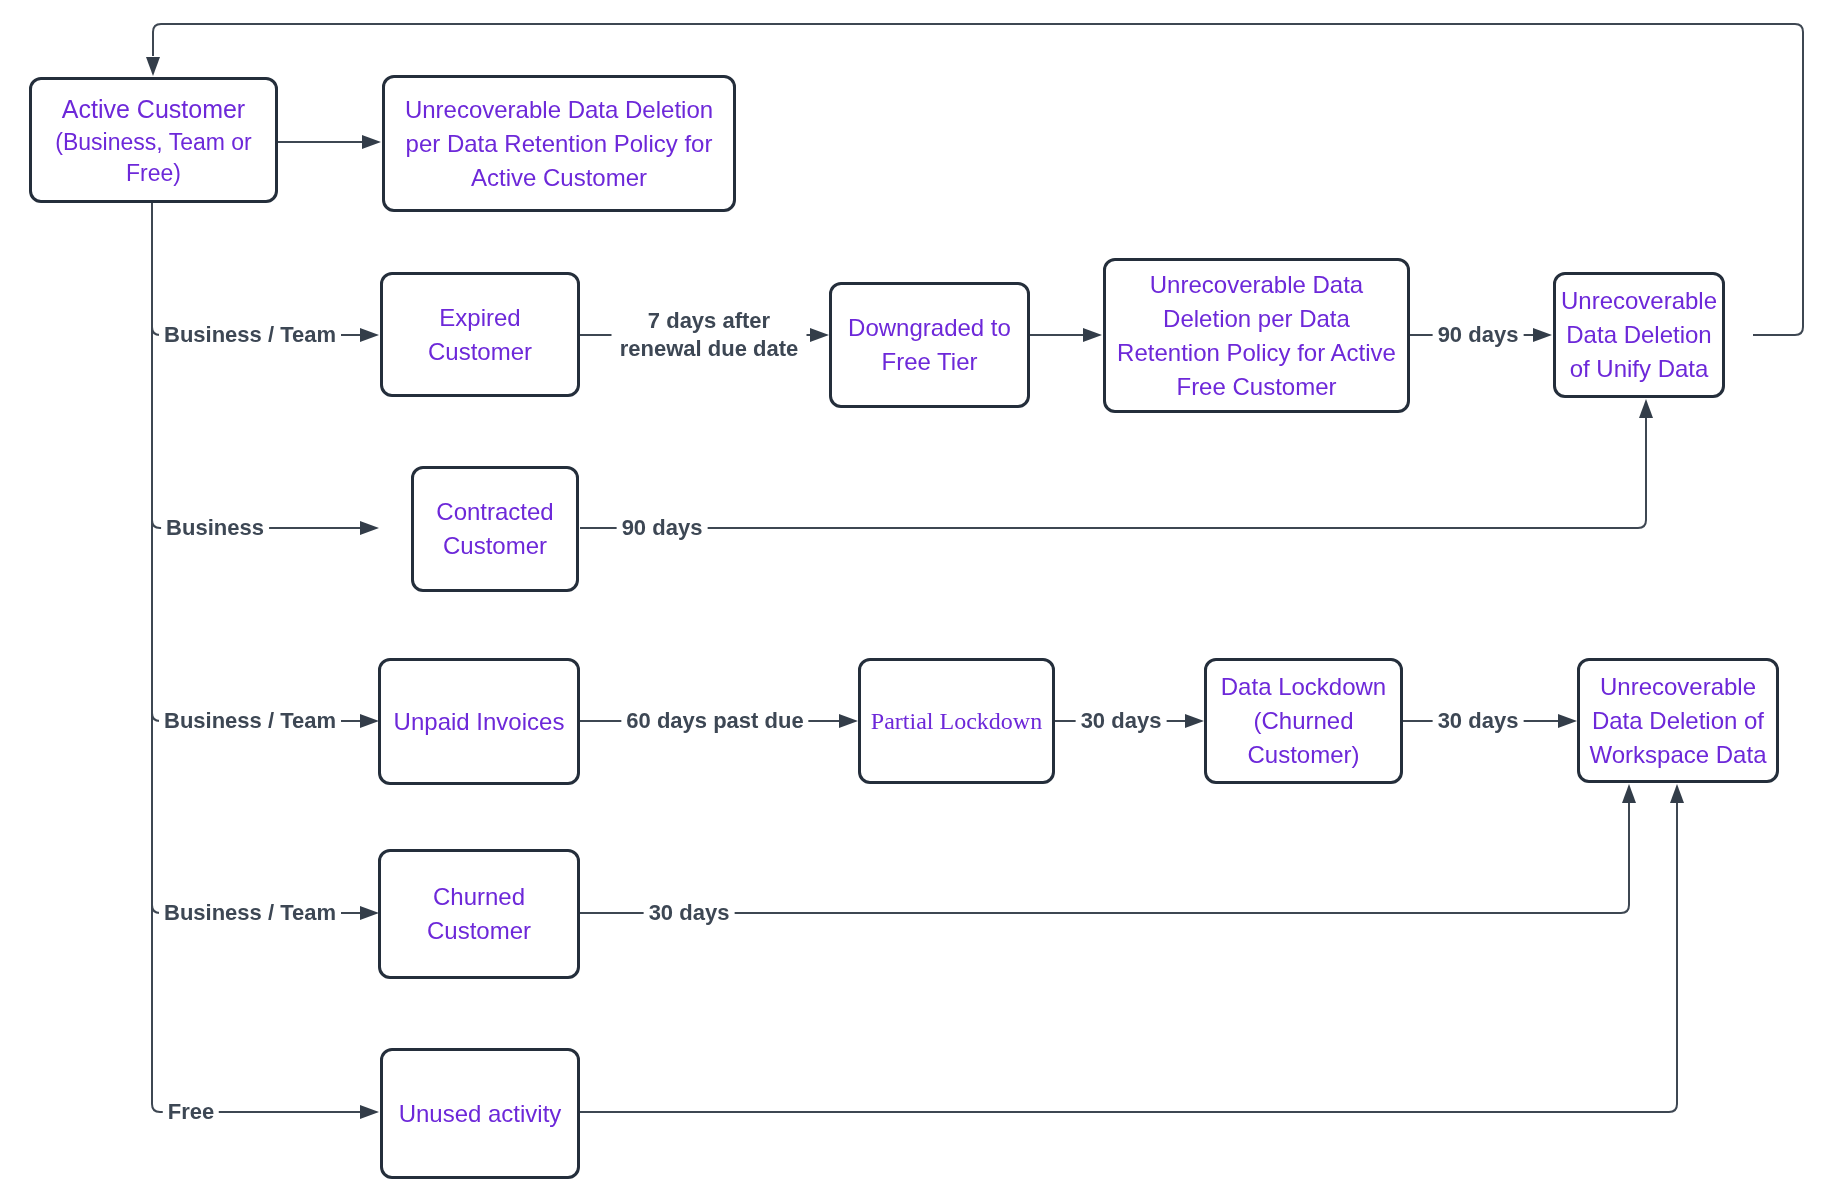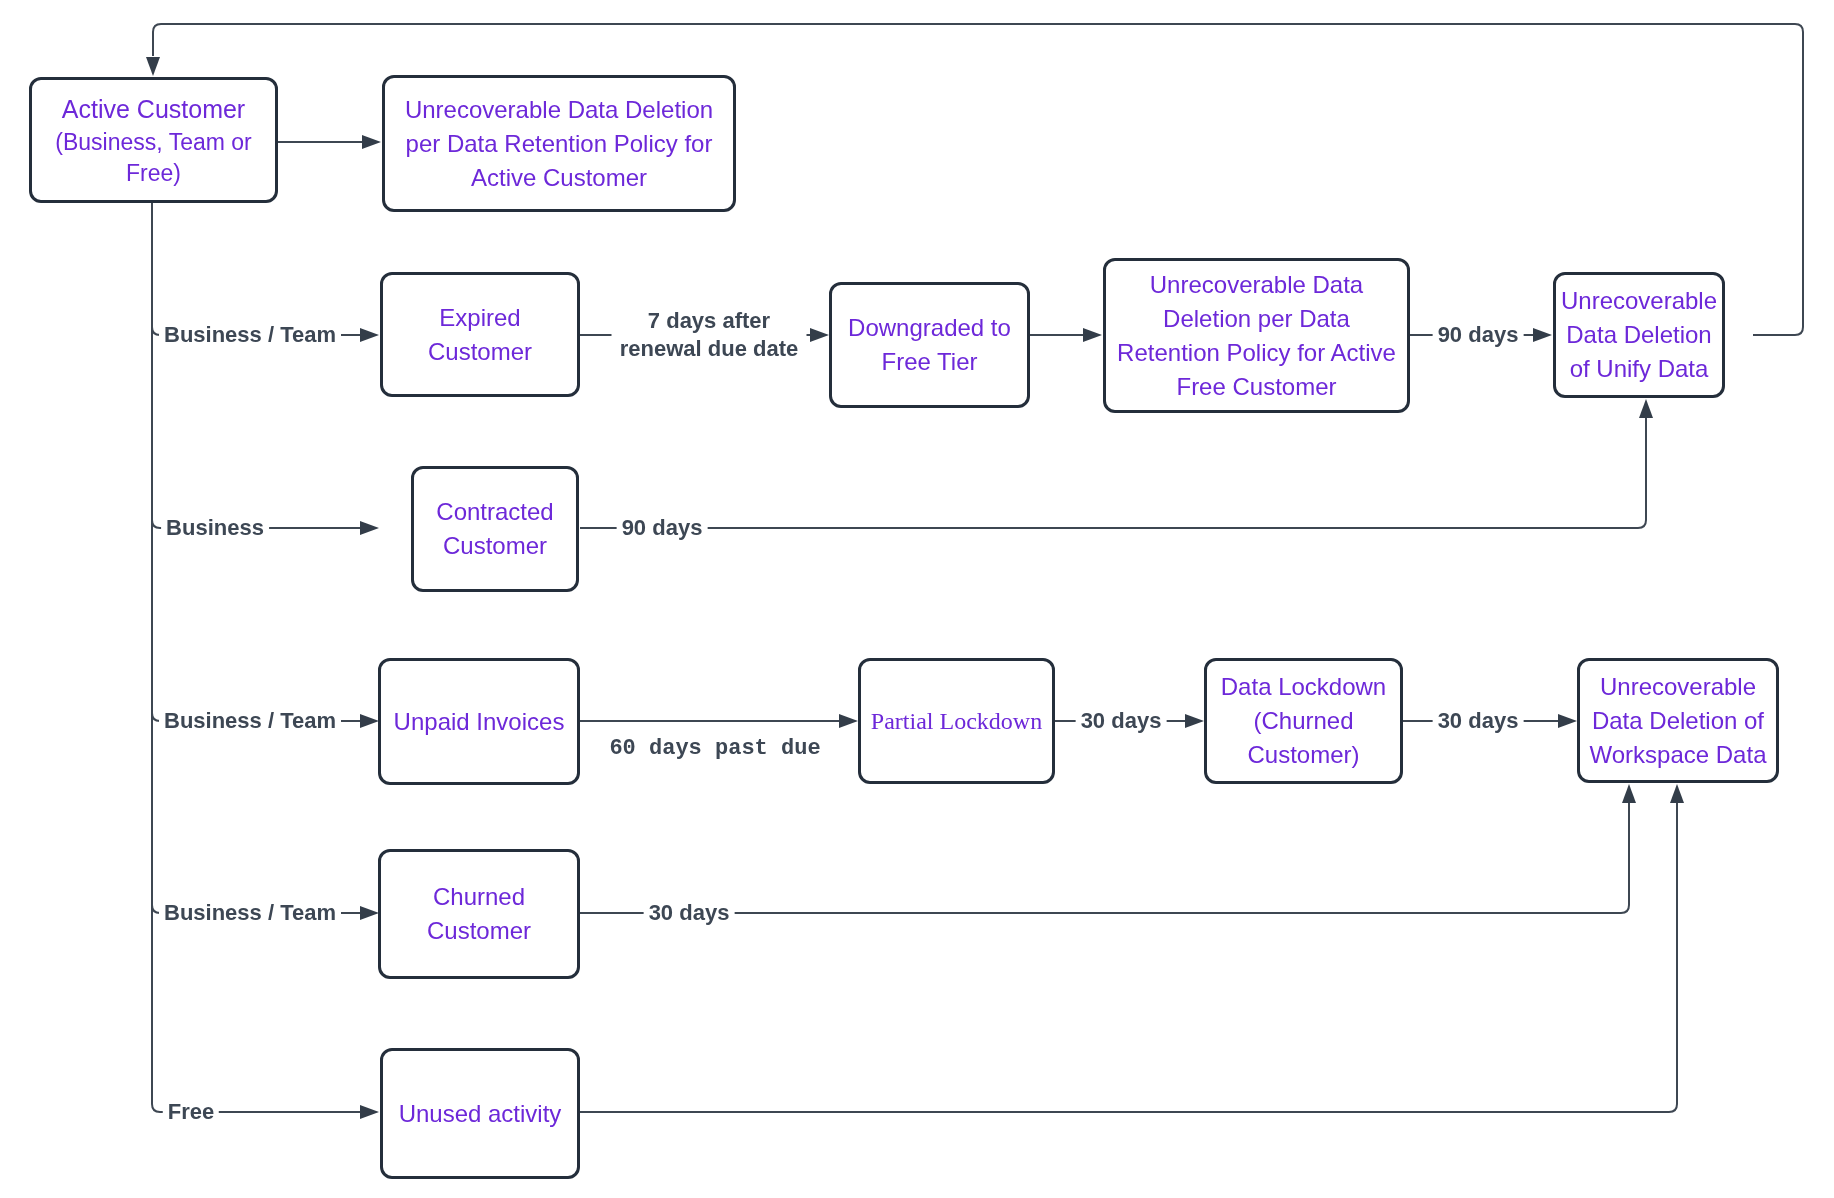--- a/index.html
+++ b/index.html
@@ -137,21 +137,21 @@
   </div>
 
   <div class="elabel" style="left:250px;top:335px;">Business / Team</div>
   <div class="elabel wrap" style="left:709px;top:335px;">7 days after renewal due date</div>
   <div class="elabel" style="left:1478px;top:335px;">90 days</div>
 
   <div class="elabel" style="left:215px;top:528px;">Business</div>
   <div class="elabel" style="left:662px;top:528px;">90 days</div>
 
   <div class="elabel" style="left:250px;top:721px;">Business / Team</div>
-  <div class="elabel" style="left:715px;top:749px;font-family:Liberation Mono, monospace;">60 days past due</div>
+  <div class="elabel" style="left:715px;top:721px;">60 days past due</div>
   <div class="elabel" style="left:1121px;top:721px;">30 days</div>
   <div class="elabel" style="left:1478px;top:721px;">30 days</div>
 
   <div class="elabel" style="left:250px;top:913px;">Business / Team</div>
   <div class="elabel" style="left:689px;top:913px;">30 days</div>
 
   <div class="elabel" style="left:191px;top:1112px;">Free</div>
 
 </div>
 

